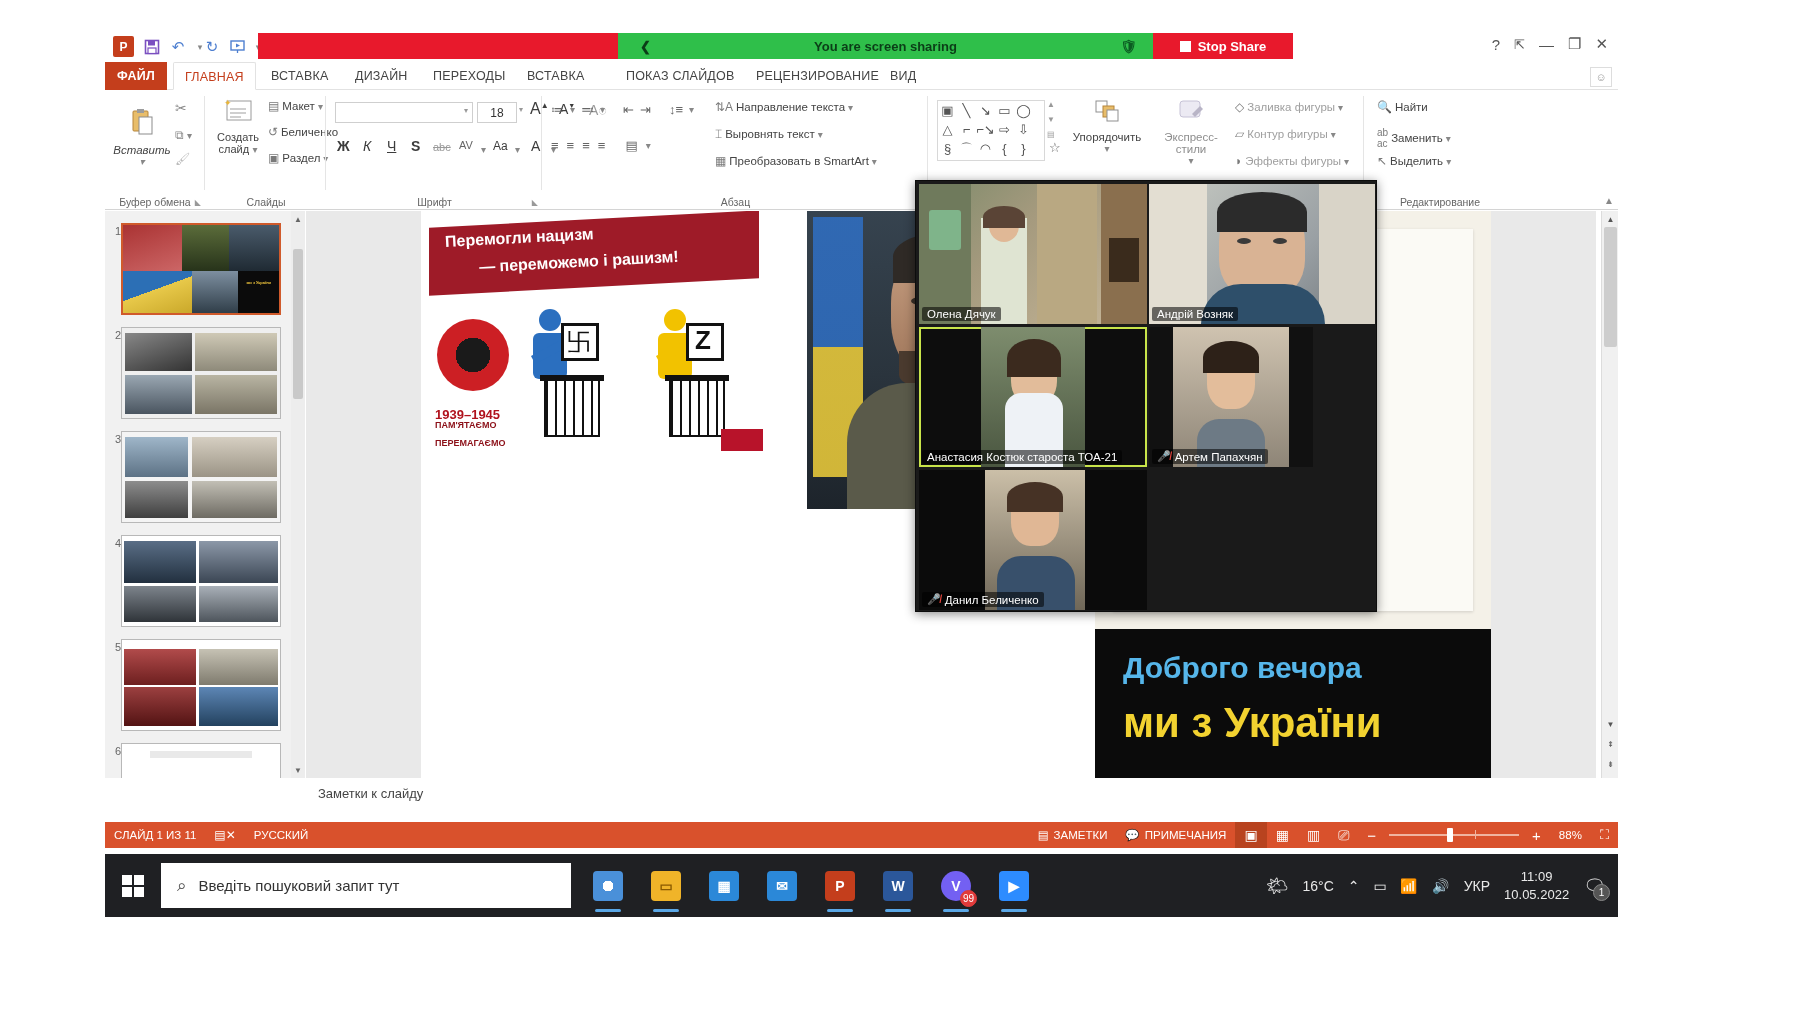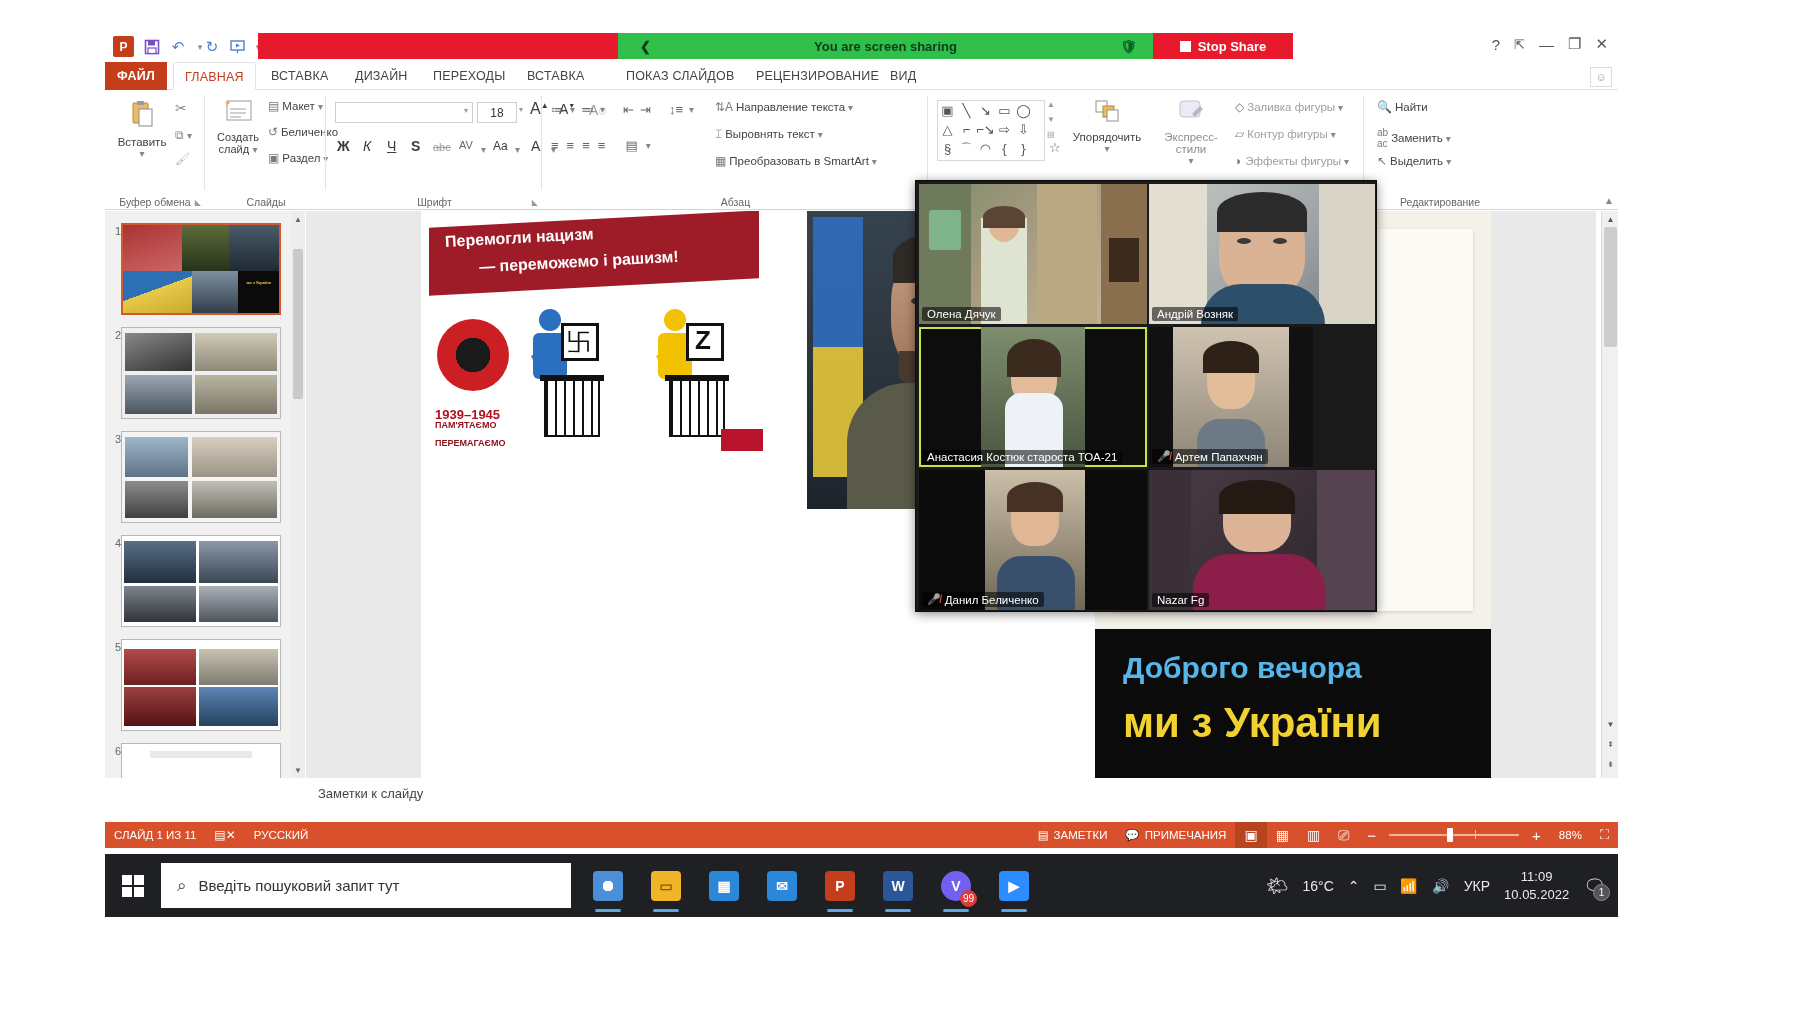--- a/index.html
+++ b/index.html
@@ -192,21 +192,21 @@
       <div class="tab" style="left:411px;">ВСТАВКА</div>
       <div class="tab" style="left:510px;">ПОКАЗ СЛАЙДОВ</div>
       <div class="tab" style="left:640px;">РЕЦЕНЗИРОВАНИЕ</div>
       <div class="tab" style="left:774px;">ВИД</div>
       <div style="position:absolute;right:6px;top:5px;width:22px;height:20px;border:1px solid #ddd;color:#999;font-size:11px;text-align:center;line-height:19px;">☺</div>
     </div>
 
     <div class="ribbon">
 
       <div class="rgrp" style="left:0;width:100px;">
-        <div class="bigbtn" style="left:6px;top:9px;width:62px;">
+        <div class="bigbtn" style="left:6px;top:17px;width:62px;font-style:italic;">
           <span class="gl">
             <svg width="30" height="30" viewBox="0 0 30 30">
                   <rect x="6" y="4" width="15" height="20" rx="1" fill="#e8bd6a" stroke="#b6853a"></rect>
                   <rect x="10" y="2" width="7" height="4" fill="#9c9c9c"></rect>
                   <rect x="12" y="10" width="13" height="17" fill="#fff" stroke="#8b8b8b"></rect>
                 </svg>
           </span>
           <span>Вставить</span>
           <span class="tiny" style="display:block;">▾</span>
         </div>
@@ -665,31 +665,20 @@
       <div style="position:absolute;left:66px;top:0;width:100px;height:140px;background:linear-gradient(180deg,#cbbfa8,#6f6758);"></div>
       <div style="position:absolute;left:92px;top:18px;width:48px;height:58px;border-radius:42% 42% 40% 40%;background:#e0b795;"></div>
       <div style="position:absolute;left:88px;top:12px;width:56px;height:30px;border-radius:50% 50% 0 0;background:#463225;"></div>
       <div style="position:absolute;left:78px;top:86px;width:78px;height:54px;background:#38506b;border-radius:24px 24px 0 0;"></div>
       <div class="nm">
         <span class="mute">🎤̸</span>
         <span>Данил Беличенко</span>
       </div>
     </div>
 
-    <div class="tile" style="left:233px;top:289px;width:226px;height:140px;
-        background:linear-gradient(135deg,#4a3c46 0%,#2b232a 100%);">
-      <div style="position:absolute;left:0;top:0;width:42px;height:100%;background:#3b2f38;"></div>
-      <div style="position:absolute;left:168px;top:0;width:58px;height:100%;background:#554450;"></div>
-      <div style="position:absolute;left:74px;top:16px;width:68px;height:66px;border-radius:44% 44% 40% 40%;background:#dcb396;"></div>
-      <div style="position:absolute;left:70px;top:10px;width:76px;height:34px;border-radius:50% 50% 0 0;background:#241a14;"></div>
-      <div style="position:absolute;left:44px;top:84px;width:132px;height:56px;background:#8c1f49;border-radius:36px 36px 0 0;"></div>
-      <div class="nm">
-        <span>Nazar Fg</span>
-      </div>
-    </div>
   </div>
 
   <div id="taskbar">
     <div class="start">
       <div class="winlogo">
             <i></i>
             <i></i>
             <i></i>
             <i></i>
           </div>

